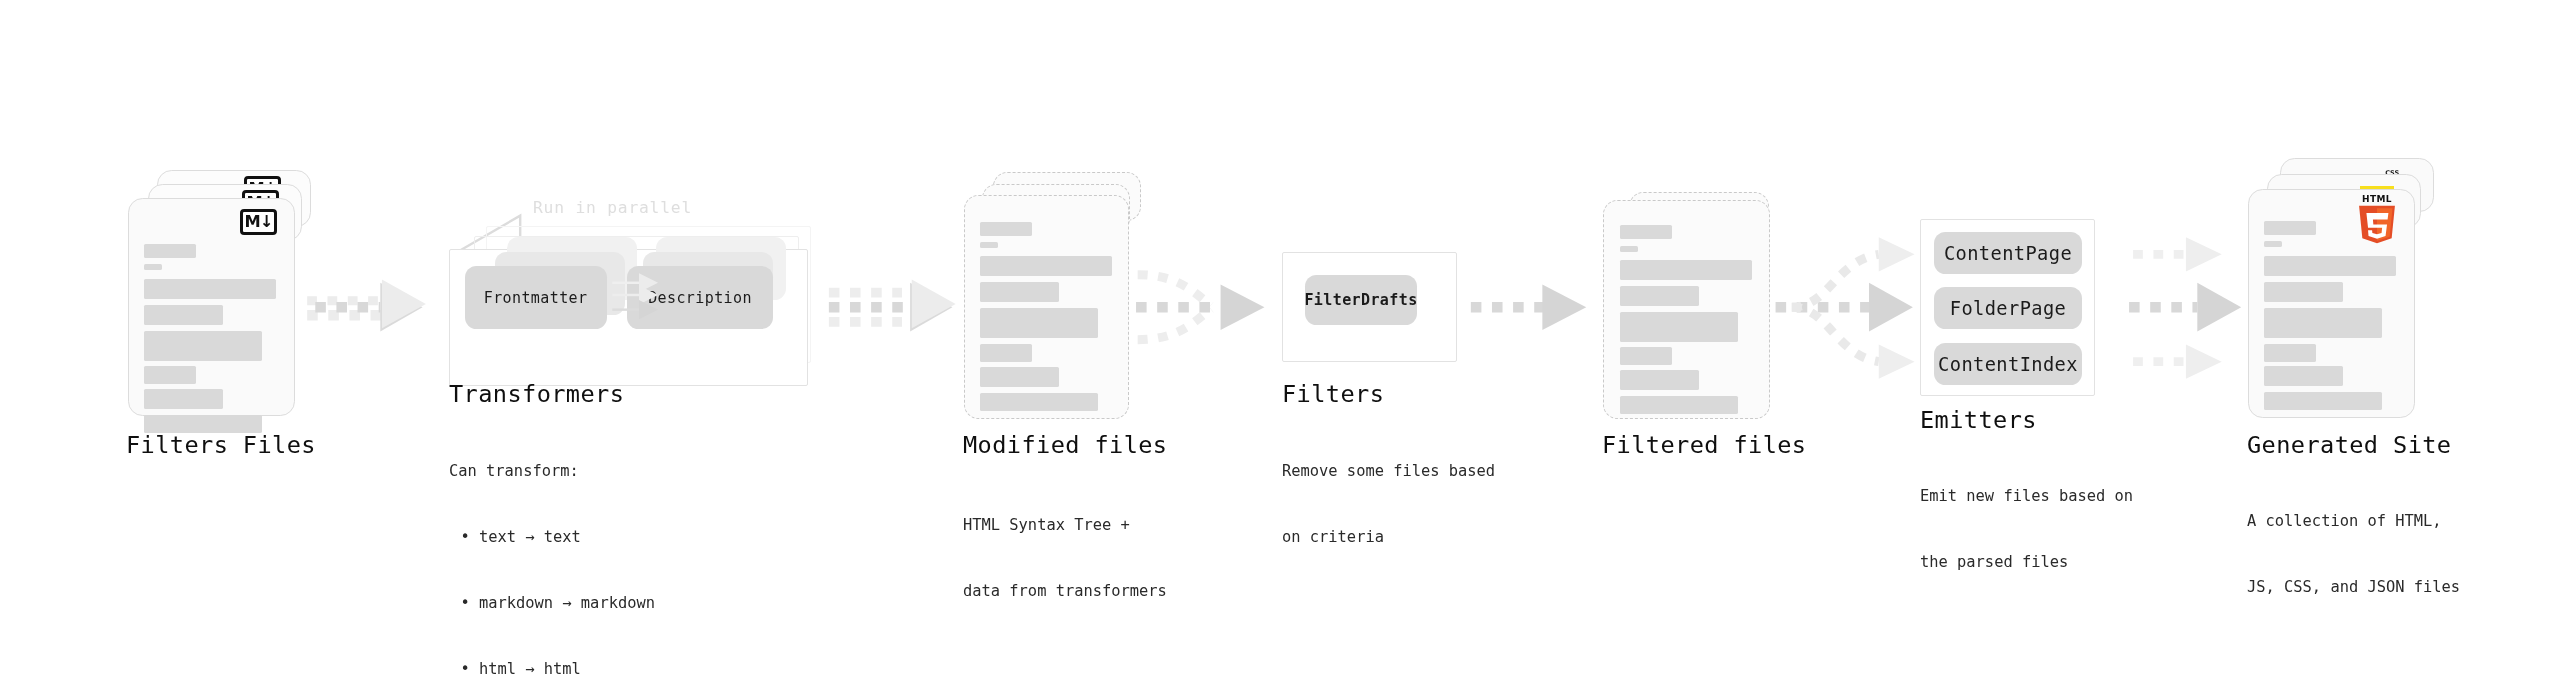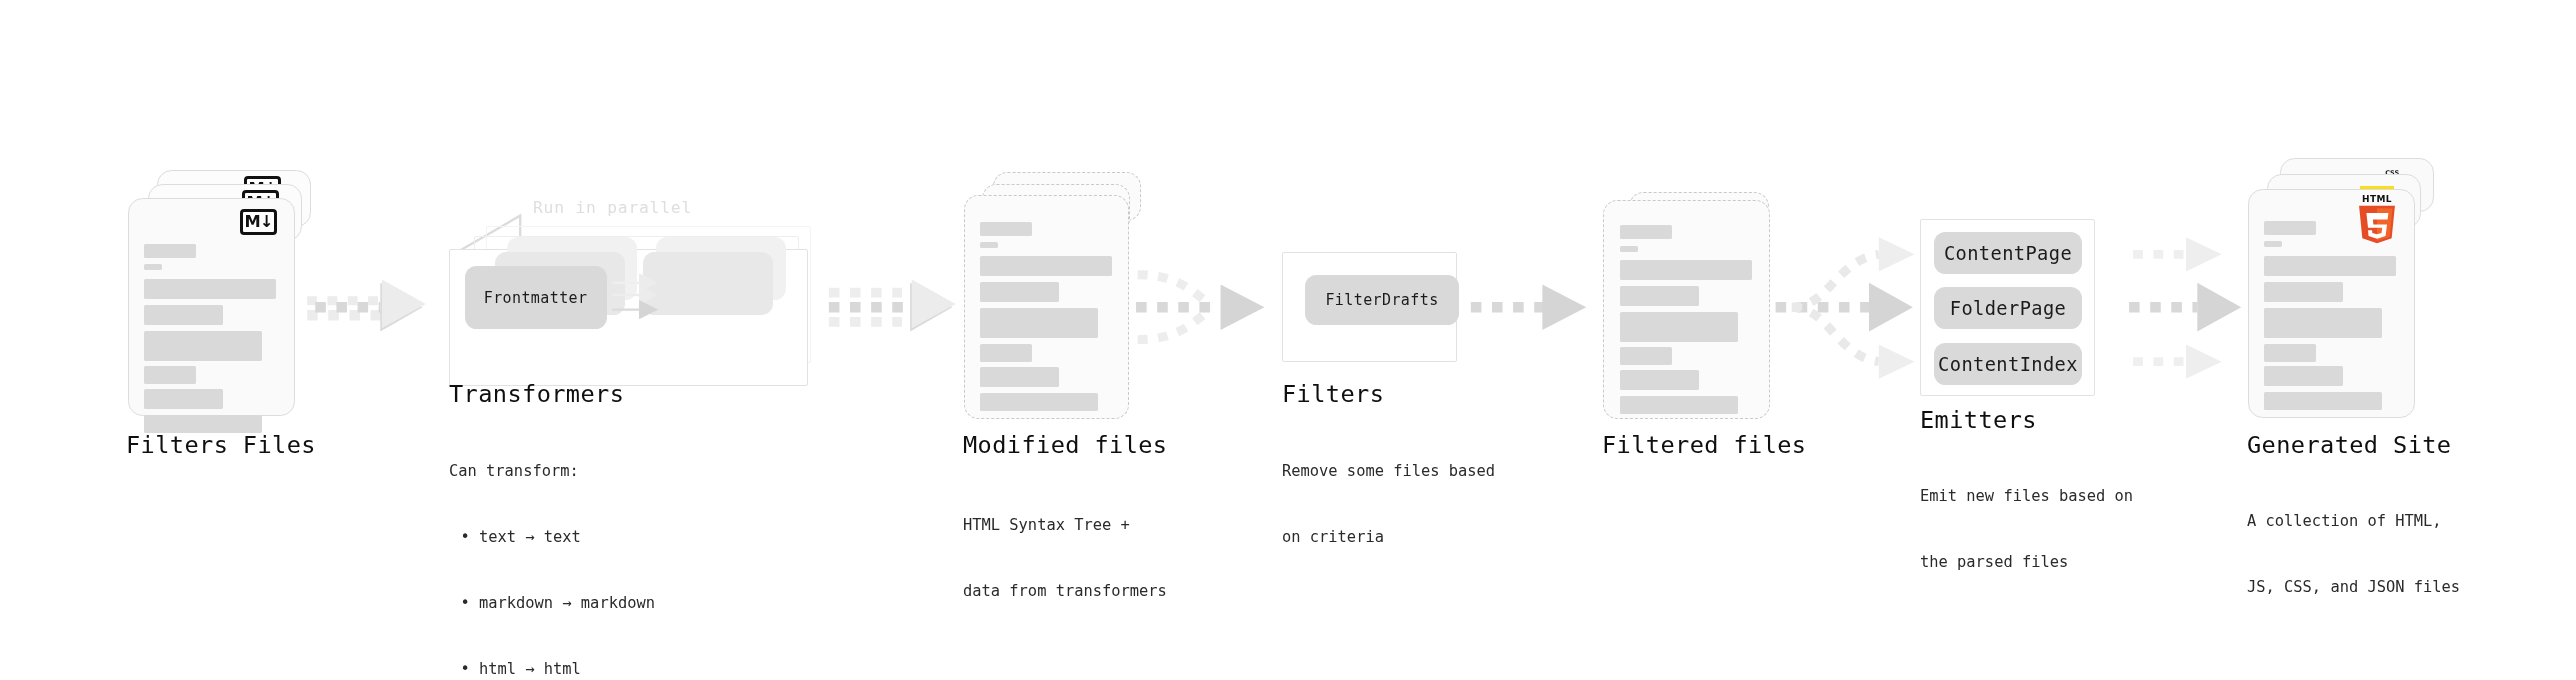--- a/index.html
+++ b/index.html
@@ -170,20 +170,21 @@
     <div class="parallel-label" style="left:533px;top:198px;">Run in parallel</div>
 
     <div class="gbox faded2" style="left:486px;top:226px;width:325px;height:137px;"></div>
     <div class="gbox faded" style="left:474px;top:236px;width:325px;height:137px;"></div>
     <div class="gbox" style="left:449px;top:249px;width:359px;height:137px;">
       <div class="pill g2" style="left:57px;top:-13px;width:130px;height:63px;"></div>
       <div class="pill g2" style="left:206px;top:-13px;width:130px;height:63px;"></div>
       <div class="pill g1" style="left:45px;top:1.6px;width:130px;height:63px;"></div>
       <div class="pill g1" style="left:193px;top:1.6px;width:130px;height:63px;"></div>
       <div class="pill" style="left:14.6px;top:16.3px;width:142px;height:63px;">Frontmatter</div>
+      <div class="pill" style="left:177px;top:16.3px;width:146px;height:63px;">Description</div>
       <svg width="57" height="57" style="left:159px;top:23px;" viewBox="0 0 70 70">
         <path d="M4,12 L40,12" stroke="#efefef" stroke-width="3" fill="none" marker-end="url(#triL)"></path>
         <path d="M4,27 L40,27" stroke="#ededed" stroke-width="3" fill="none" marker-end="url(#triL)"></path>
         <path d="M4,45 L40,45" stroke="#dcdcdc" stroke-width="3" fill="none" marker-end="url(#tri)"></path>
       </svg>
     </div>
   </div>
   <div class="title" style="left:449px;top:380px;">Transformers</div>
   <div class="sub" style="left:449px;top:416px;">
     <span class="li">Can transform:</span>
@@ -206,21 +207,21 @@
       <div class="skel" style="left:14.6px;top:197px;width:118px;height:18px;"></div>
     </div>
   </div>
   <div class="title" style="left:963px;top:431px;">Modified files</div>
   <div class="sub" style="left:963px;top:470px;">
     <span class="li">HTML Syntax Tree +</span>
     <span class="li">data from transformers</span>
   </div>
 
   <div class="gbox" style="left:1282px;top:252px;width:175px;height:110px;">
-    <div class="pill" style="left:22px;top:22px;width:154px;height:50px;">FilterDrafts</div>
+    <div class="pill" style="left:22px;top:22px;width:112px;height:50px;font-weight:bold;">FilterDrafts</div>
   </div>
   <div class="title" style="left:1282px;top:380px;">Filters</div>
   <div class="sub" style="left:1282px;top:416px;">
     <span class="li">Remove some files based</span>
     <span class="li">on criteria</span>
   </div>
 
   <div class="cardstack">
     <div class="card dashed" style="left:1629px;top:192px;width:140px;height:46px;"></div>
     <div class="card dashed" style="left:1603px;top:200px;width:167px;height:219px;">

